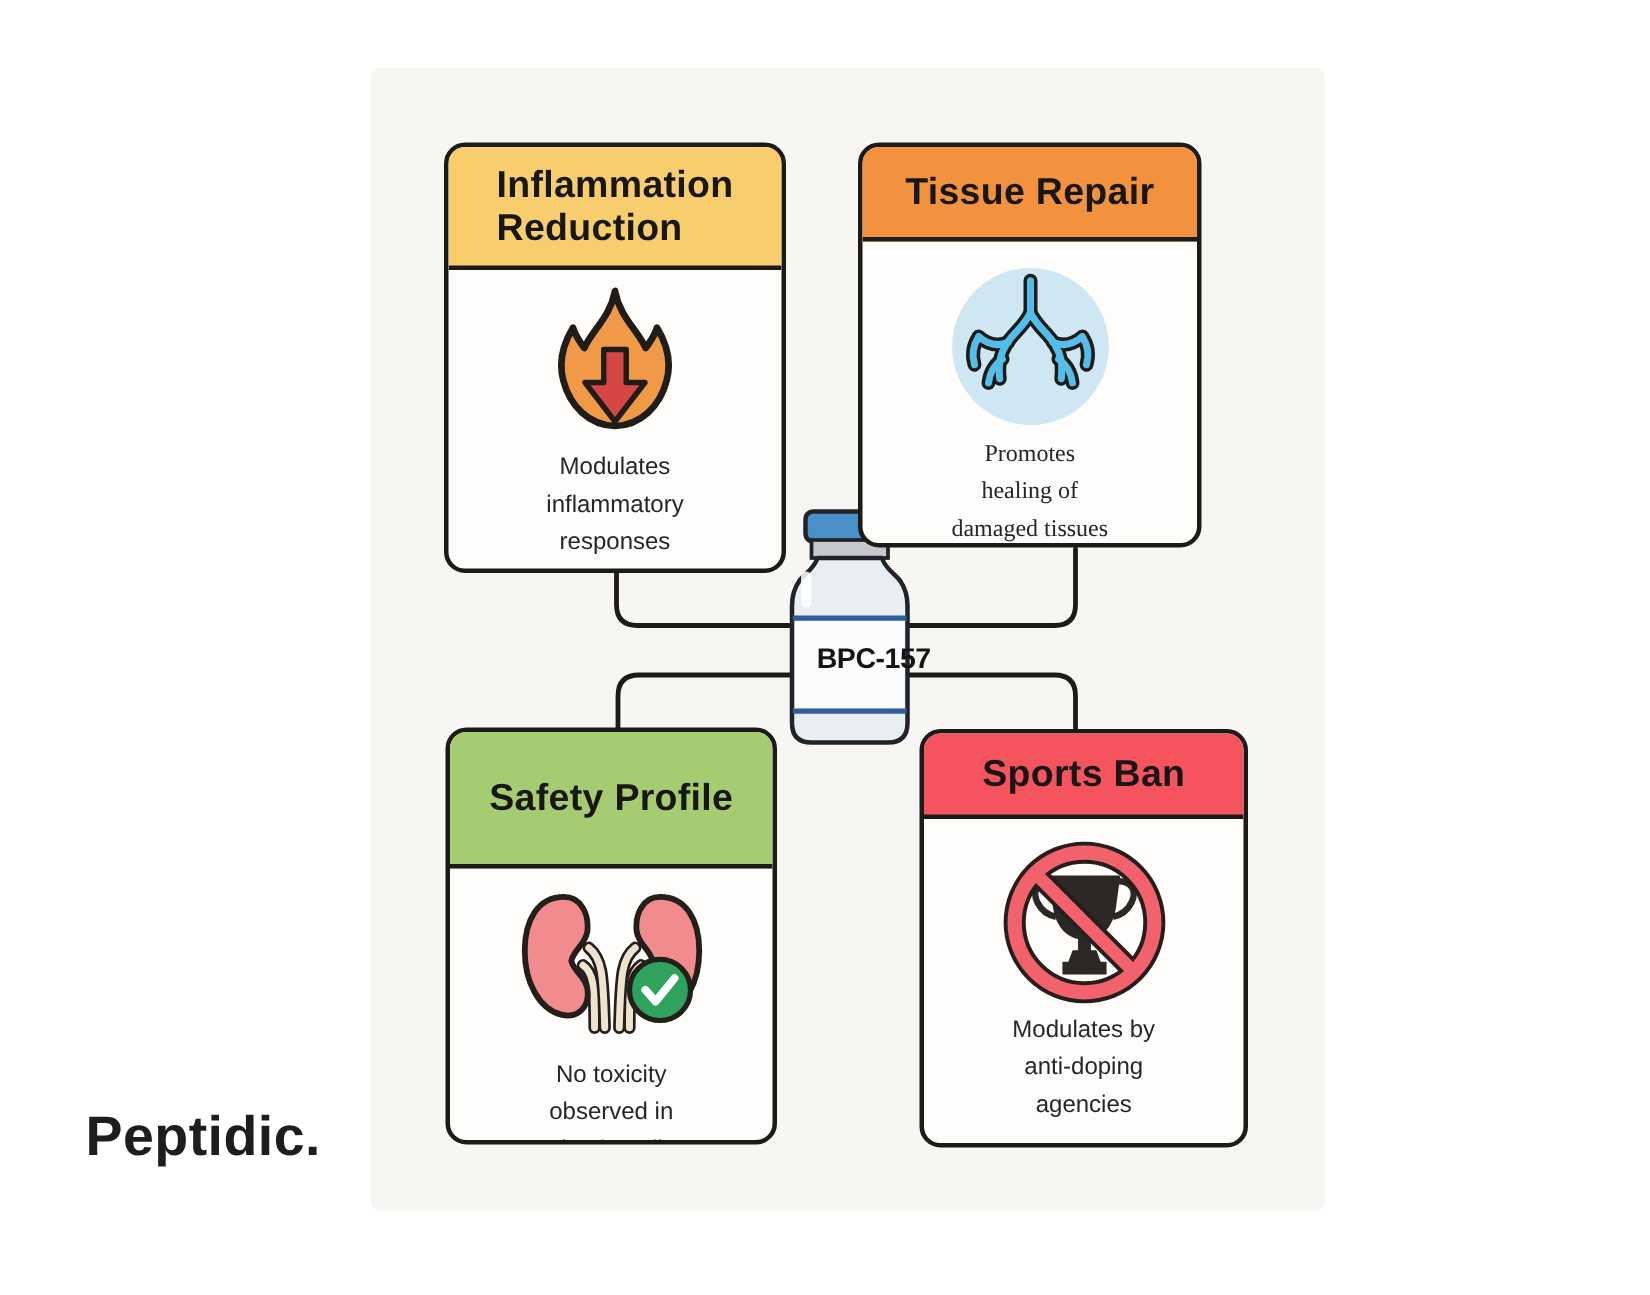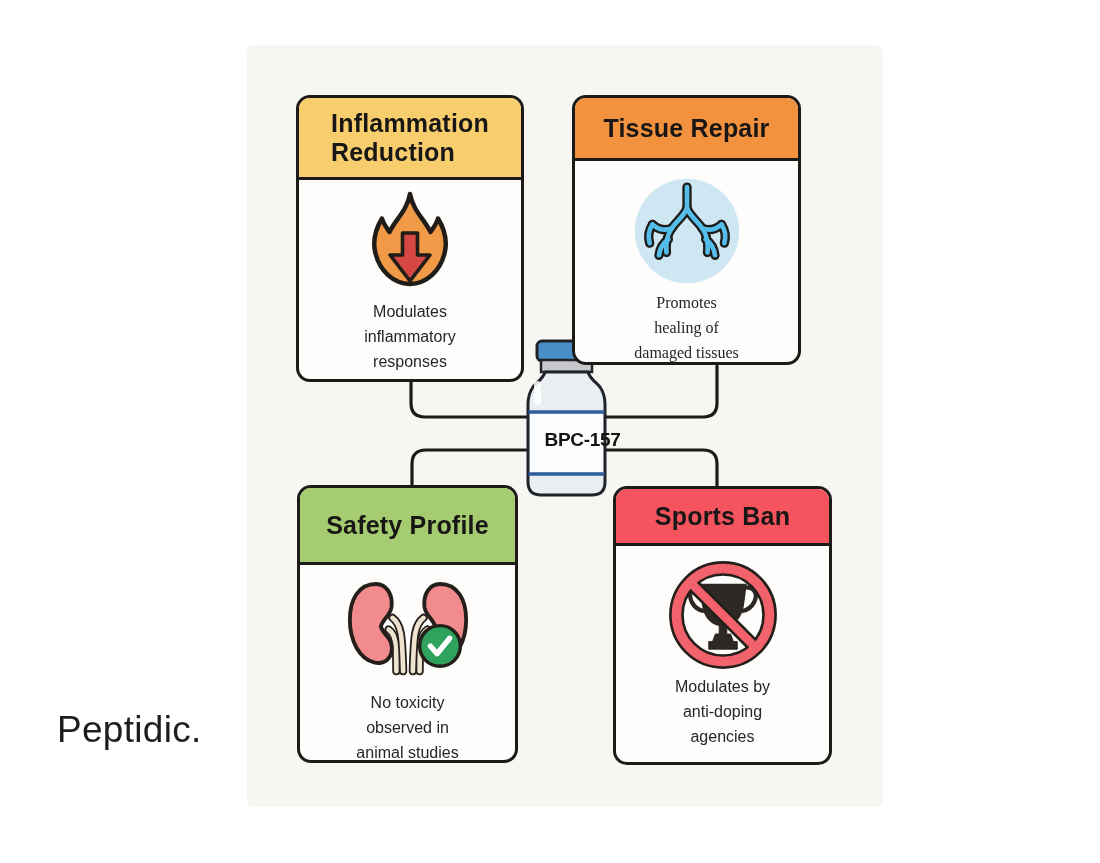--- a/index.html
+++ b/index.html
@@ -93,38 +93,38 @@
   #card-inflammation .card-header { height: 82px; }
   #card-inflammation .icon-wrap   { margin-top: 11px; }
   #card-inflammation .card-desc   { margin-top: 4px; }
 
   #card-tissue { left: 572px; top: 95px; width: 229px; height: 270px; }
   #card-tissue .card-header { height: 63px; }
   #card-tissue .icon-wrap   { margin-top: 14px; }
   #card-tissue .card-desc   { margin-top: 3px; font-family: Liberation Serif, serif; }
 
   #card-safety { left: 297px; top: 485px; width: 221px; height: 278px; }
-  #card-safety .card-header { height: 77px; }
+  #card-safety .card-header { height: 91px; }
   #card-safety .icon-wrap   { margin-top: 16px; }
   #card-safety .card-desc   { margin-top: 12px; }
 
   #card-sports { left: 613px; top: 486px; width: 219px; height: 279px; }
   #card-sports .card-header { height: 57px; }
   #card-sports .icon-wrap   { margin-top: 12px; }
   #card-sports .card-desc   { margin-top: 2px; }
 
   .icon-wrap { line-height: 0; }
 
   
   .brand-logo {
     position: absolute;
-    left: 57px; top: 710px;
+    left: 57px; top: 738px;
     font-size: 37px;
     line-height: 40px;
-    font-weight: 400;
+    font-weight: 700;
     letter-spacing: 0.3px;
     color: #1d1d1d;
     z-index: 1;
   }
 </style>
 </head>
 <body>
 
 <div class="stage">
 

